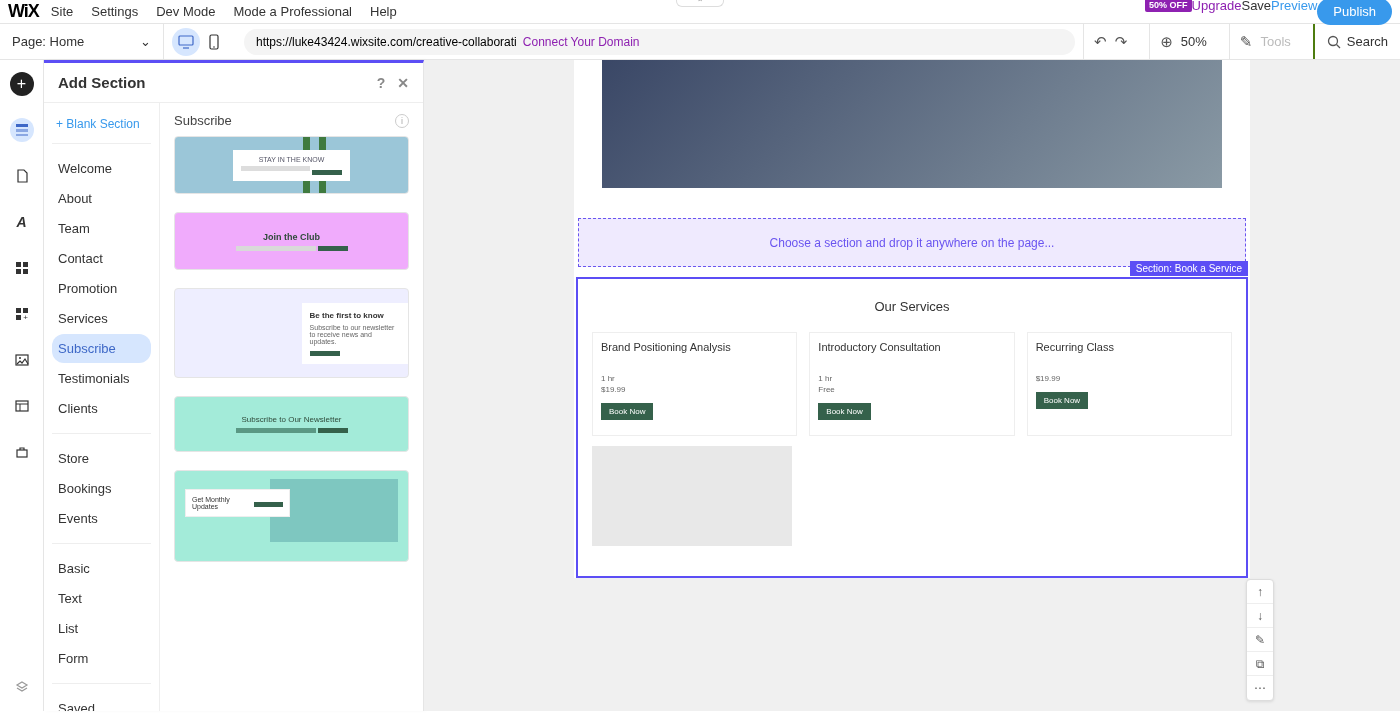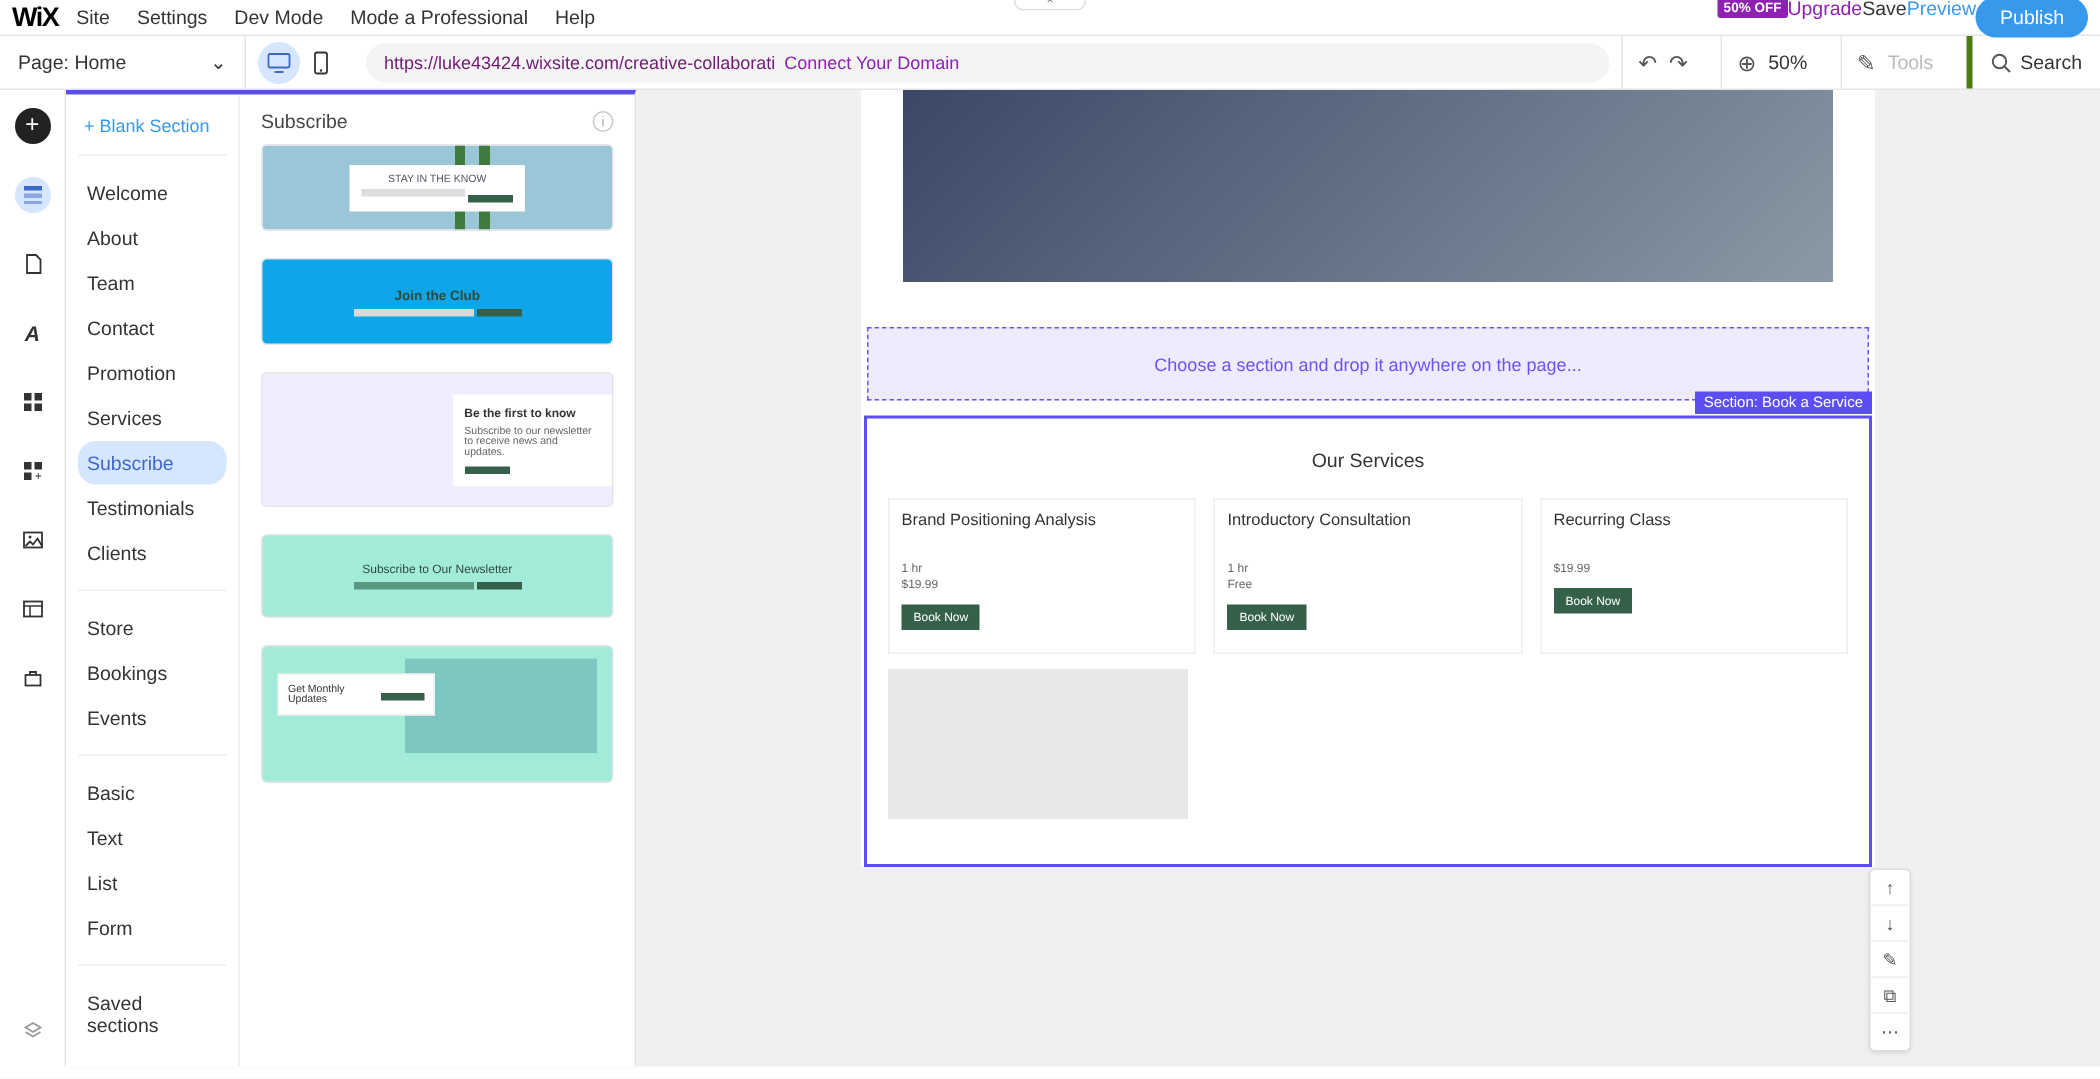--- a/index.html
+++ b/index.html
@@ -14,27 +14,27 @@
   .upgrade { color: #8e21b1; cursor: pointer; }
   .save { color: #333; cursor: pointer; }
   .preview { color: #3899ec; cursor: pointer; }
   .publish { background: #3899ec; color: #fff; padding: 6px 16px; border-radius: 14px; cursor: pointer; font-size: 13px; }
   .secondbar { height: 36px; display: flex; align-items: center; border-bottom: 1px solid #e5e5e5; }
   .pagebox { width: 164px; padding: 0 12px; display: flex; align-items: center; justify-content: space-between; border-right: 1px solid #e5e5e5; height: 100%; font-size: 13px; cursor: pointer; }
   .devtoggle { display: flex; gap: 0; height: 100%; align-items: center; padding: 0 8px; }
   .devicon { width: 28px; height: 28px; display: flex; align-items: center; justify-content: center; border-radius: 50%; cursor: pointer; }
   .devicon.active { background: #d6e6fe; color: #3e68c7; }
   .urlbar { flex: 1; margin: 0 8px; background: #f4f4f4; border-radius: 16px; height: 26px; display: flex; align-items: center; padding: 0 12px; font-size: 12px; color: #888; gap: 6px;}
-  .urlbar .url { color: #701a75; }
+  .urlbar .url { color: #000000; }
   .urlbar .connect { color: #8e21b1; cursor: pointer; }
   .rightcontrols { display: flex; align-items: center; gap: 12px; height: 100%; }
   .rc-group { display: flex; align-items: center; gap: 8px; padding: 0 10px; border-left: 1px solid #e5e5e5; height: 100%; }
   .rc-icon { font-size: 15px; color: #555; cursor: pointer; }
   .tools-disabled { color: #bbb; }
-  .searchbox { display: flex; align-items: center; gap: 6px; padding: 0 12px; border-left: 4px solid #4d7c0f; height: 100%; cursor: pointer; }
+  .searchbox { display: flex; align-items: center; gap: 6px; padding: 0 12px; border-left: 2px solid #4d7c0f; height: 100%; cursor: pointer; }
 
   .main { display: flex; height: calc(719px - 68px); }
   .leftrail { width: 44px; background: #fff; border-right: 1px solid #e5e5e5; display: flex; flex-direction: column; align-items: center; padding-top: 12px; gap: 22px; }
   .railicon { width: 24px; height: 24px; display: flex; align-items: center; justify-content: center; border-radius: 50%; cursor: pointer; color: #333; font-size: 14px; }
   .railicon.plus { background: #222; color: #fff; font-size: 16px; }
   .railicon.active { background: #d6e6fe; color: #3e68c7; }
   .railbottom { margin-top: auto; margin-bottom: 12px; color: #999; }
 
   .panel { width: 380px; background: #fff; border-right: 1px solid #e5e5e5; display: flex; flex-direction: column; box-shadow: 2px 0 4px rgba(0,0,0,0.03); border-top: 3px solid #5c4ef5;}
   .panel-head { height: 40px; display: flex; align-items: center; justify-content: space-between; padding: 0 14px; font-size: 15px; font-weight: 600; border-bottom: 1px solid #eee; }
@@ -46,21 +46,21 @@
   .panel-nav .item.active { background: #d6e6fe; color: #3e68c7; }
   .panel-nav hr { border: none; border-top: 1px solid #eee; margin: 10px 0; }
   .panel-content { flex: 1; padding: 10px 14px; overflow-y: auto; }
   .panel-content .sec-title { display: flex; justify-content: space-between; align-items: center; font-size: 13px; color: #444; margin-bottom: 8px; }
   .panel-content .info { color: #aaa; border: 1px solid #ccc; border-radius: 50%; width: 14px; height: 14px; display:flex; align-items:center; justify-content:center; font-size:9px; }
   .thumb { width: 100%; height: 58px; border: 1px solid #e5e5e5; border-radius: 4px; margin-bottom: 18px; background: #eef; display: flex; align-items: center; justify-content: center; position: relative; overflow:hidden; cursor: grab;}
   .thumb.blue { background: linear-gradient(#9bc6d8,#9bc6d8); }
   .thumb.cactus::after { content:""; position:absolute; inset:0; background: repeating-linear-gradient(90deg, transparent 0 55%, #3f7a3f 55% 58%, transparent 58% 62%, #3f7a3f 62% 65%, transparent 65% 100%);}
   .thumb .inner { background:#fff; padding:6px 8px; font-size:7px; z-index:2; text-align:center; color:#556; position:relative; width: 50%;}
   .thumb .inner .bar { height:5px; background:#35614b; display:inline-block; width:30px; margin-top:4px;}
-  .thumb.t2 { background:#0ea5e9; flex-direction:column; }
+  .thumb.t2 { background:#f0abfc; flex-direction:column; }
   .thumb.t2 .title { font-size:9px; color:#2f4a3a; font-weight:600; margin-bottom:4px;}
   .thumb.t2 .barrow { display:flex; gap:2px;}
   .thumb.t2 .barrow div { height:5px; background:#d9d9d9; width:80px;}
   .thumb.t2 .barrow div.dark { background:#35614b; width:30px;}
   .thumb.t3 { height:90px; display:flex; }
   .thumb.t3 .left { flex:1.4; background:#9bc6d8; position:relative;}
   .thumb.t3 .left::after { content:""; position:absolute; inset:0; background: repeating-linear-gradient(90deg, transparent 0 40%, #3f7a3f 40% 45%, transparent 45% 55%, #3f7a3f 55% 60%, transparent 60% 100%);}
   .thumb.t3 .right { flex:1; background:#fff; padding:8px; font-size:7px; text-align:left; color:#666;}
   .thumb.t3 .right b { font-size:8px; color:#333; display:block; margin-bottom:4px;}
   .thumb.t3 .right .bar { height:5px; background:#35614b; width:30px; margin-top:6px;}
@@ -220,20 +220,27 @@
         </svg>
     </div>
     <div class="railicon railbottom">
       <svg width="14" height="14" viewBox="0 0 14 14">
           <path d="M7 2l5 3-5 3-5-3z M2 8l5 3 5-3" fill="none" stroke="#999" stroke-width="1.2"></path>
         </svg>
     </div>
   </div>
 
   <div class="panel">
+    <div class="panel-head">
+      <span>Add Section</span>
+      <div class="icons">
+        <span>?</span>
+        <span>✕</span>
+      </div>
+    </div>
     <div class="panel-body">
       <div class="panel-nav">
         <div class="blank">+  Blank Section</div>
         <div class="item">Welcome</div>
         <div class="item">About</div>
         <div class="item">Team</div>
         <div class="item">Contact</div>
         <div class="item">Promotion</div>
         <div class="item">Services</div>
         <div class="item active">Subscribe</div>

